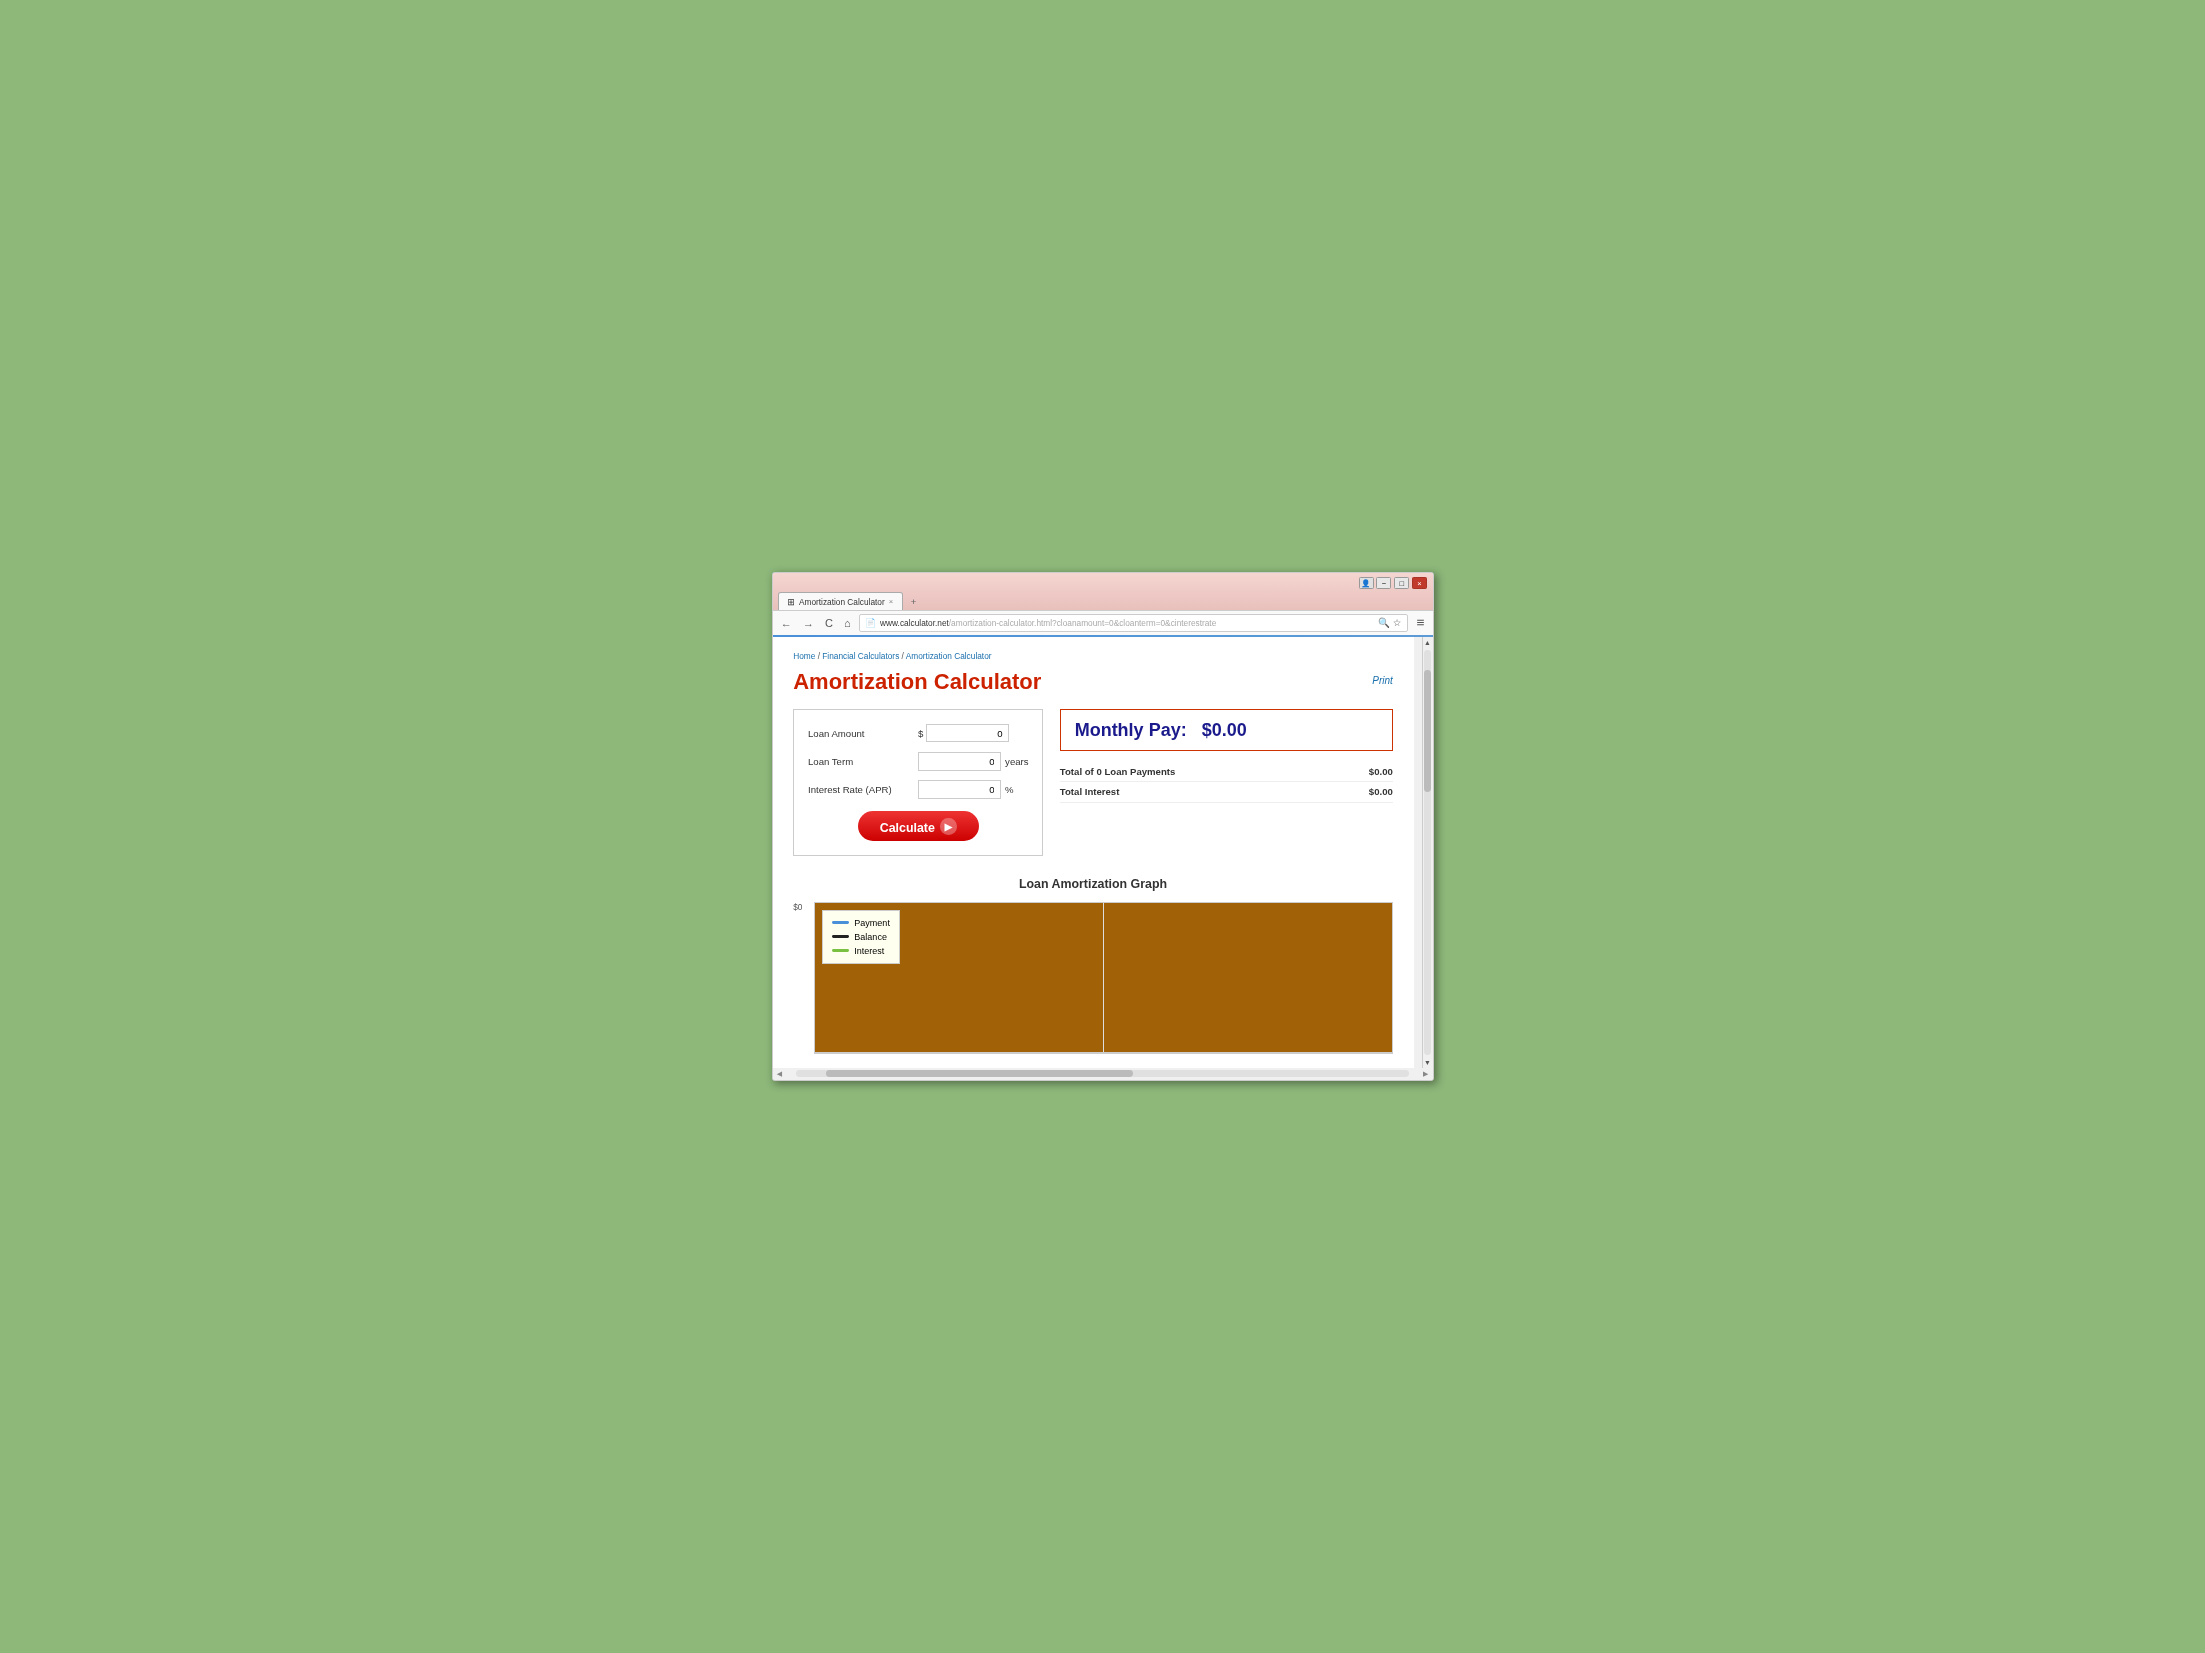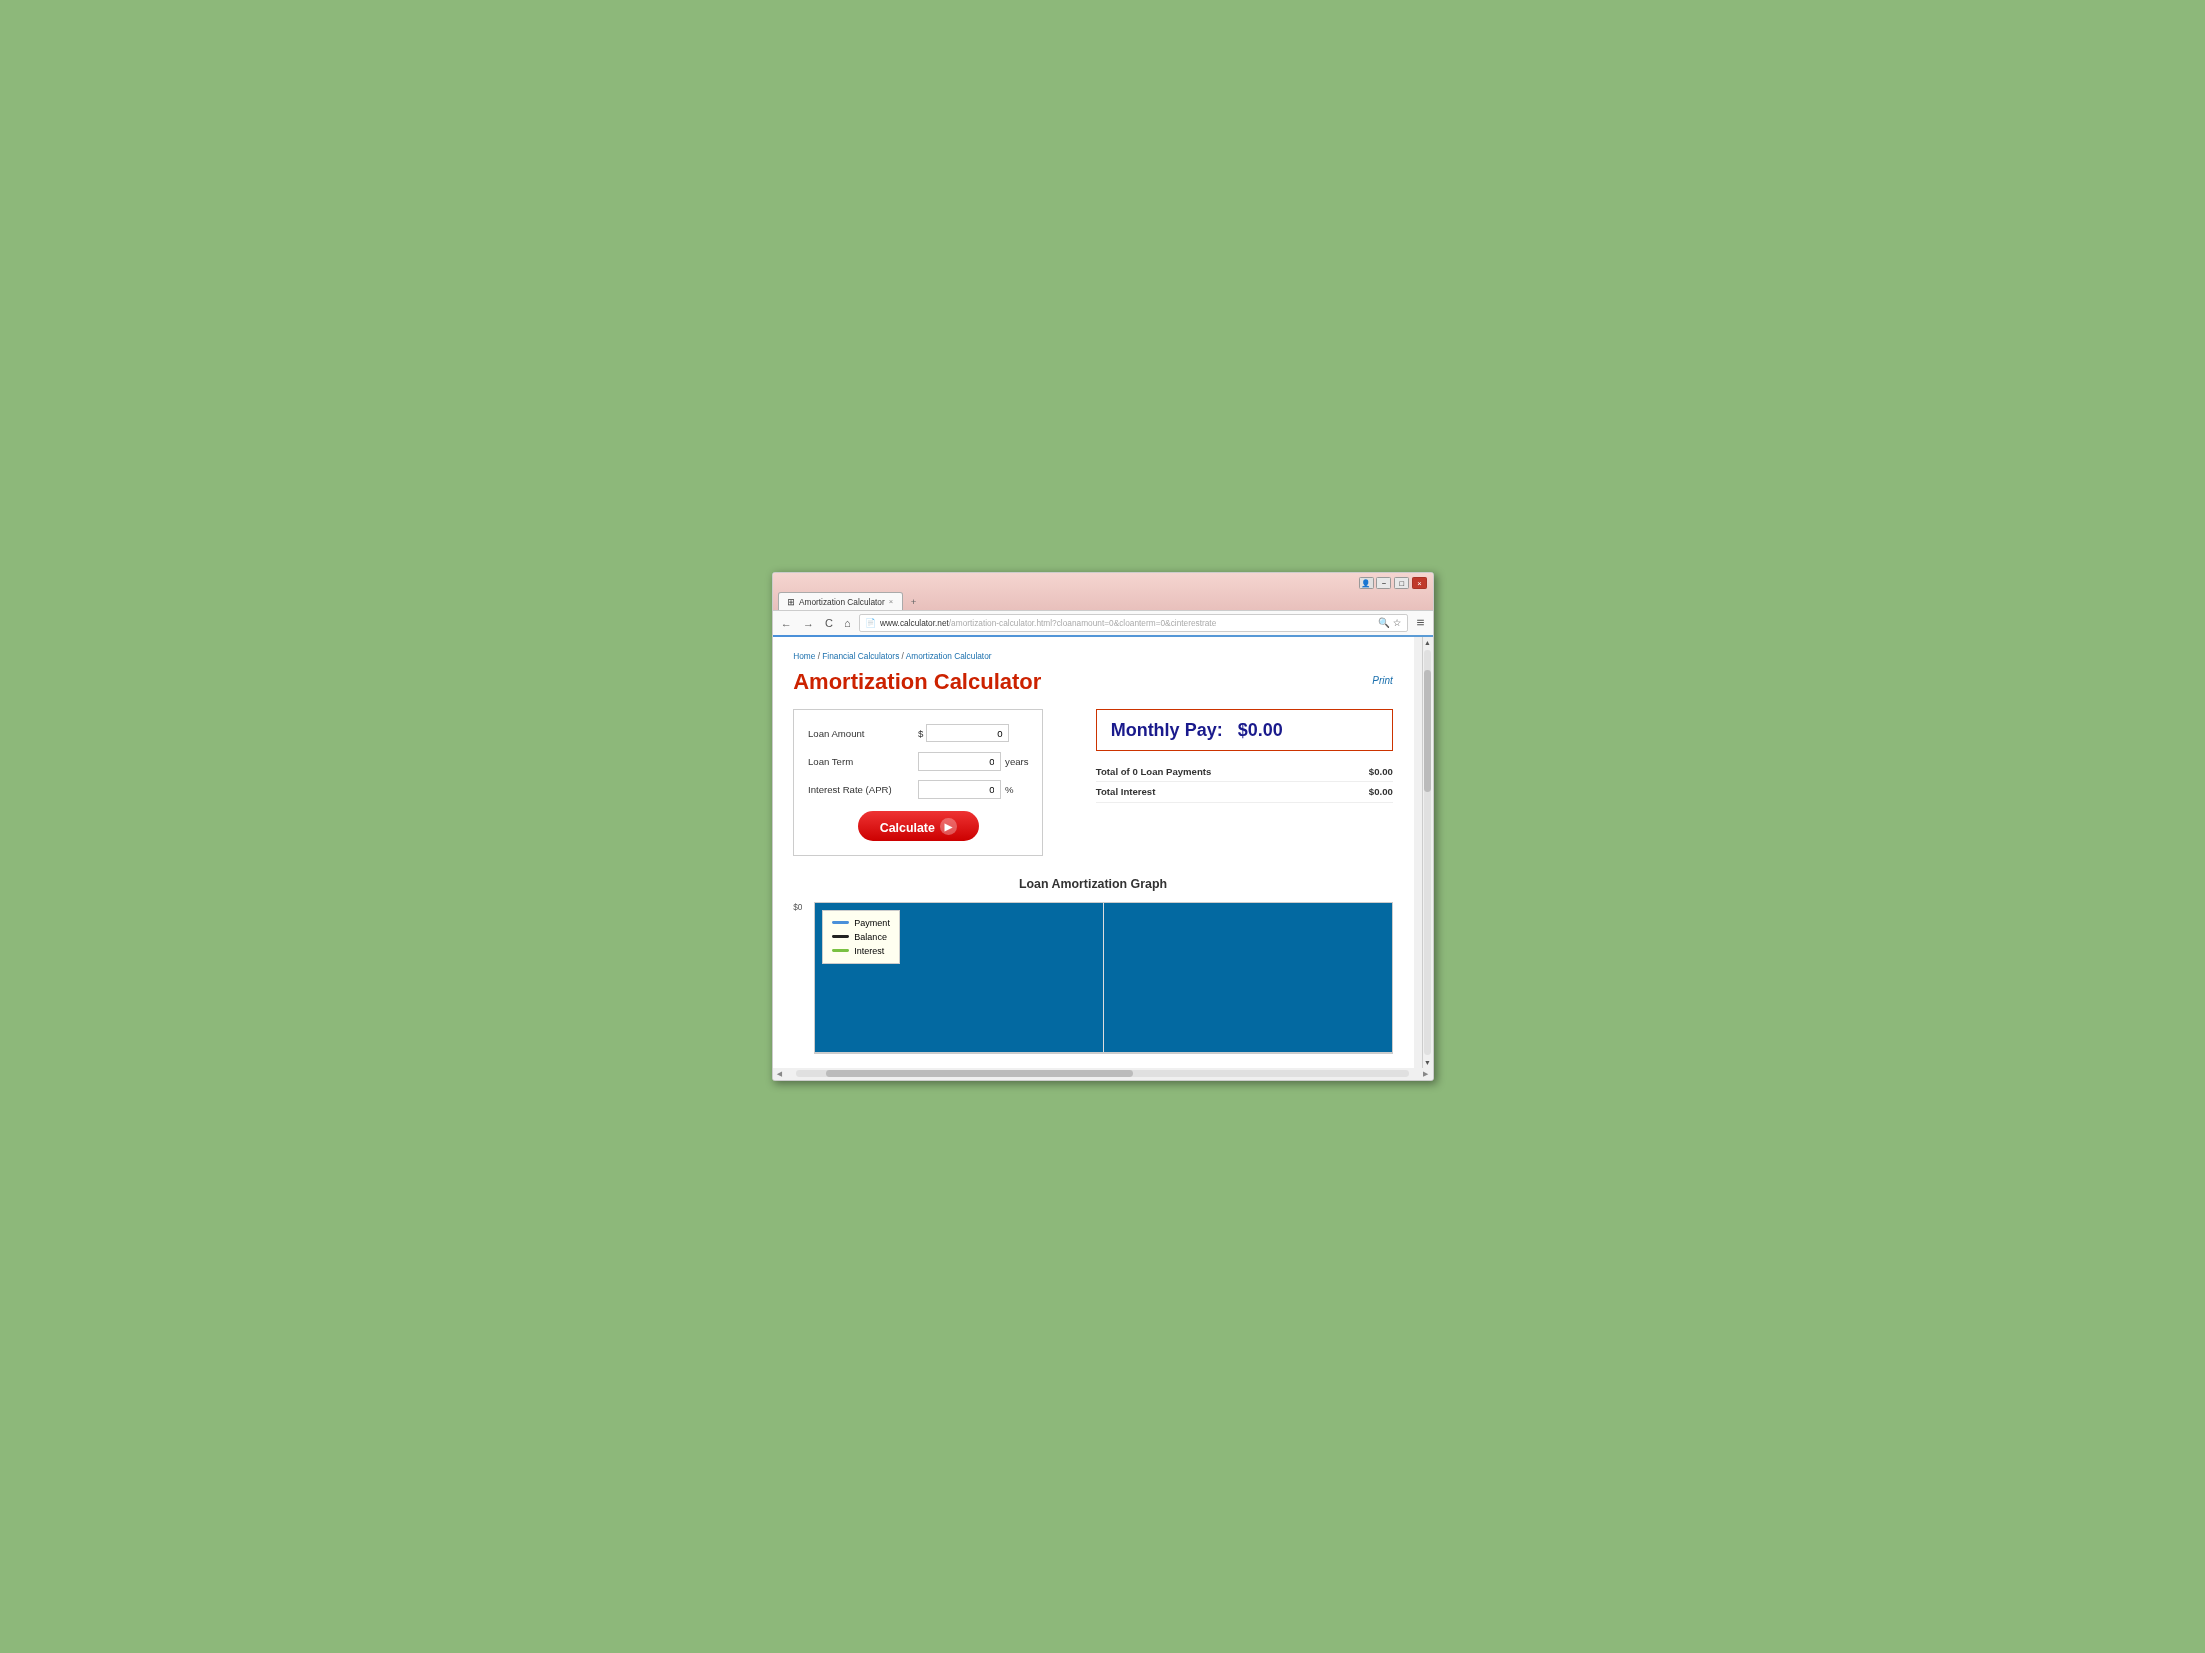--- a/index.html
+++ b/index.html
@@ -277,21 +277,20 @@
       height: 16.5px;
       display: flex;
       align-items: center;
       justify-content: center;
       font-size: 9.6px;
     }
 
     
     .results-section {
       flex: 1;
-      margin-left: 36px;
     }
 
     .monthly-pay-box {
       border: 1.4px solid #cc3300;
       padding: 9.6px 13.8px;
       margin-bottom: 11px;
     }
 
     .monthly-pay-title {
       font-size: 18px;
@@ -347,21 +346,21 @@
     .y-label {
       font-size: 8.3px;
       color: #555;
     }
 
     .chart-container {
       flex: 1;
       border: 0.7px solid #ccc;
       position: relative;
       height: 152px;
-      background: #0369a1;
+      background: #a16207;
     }
 
     .legend-box {
       position: absolute;
       top: 6.9px;
       left: 6.9px;
       background: #fffff0;
       border: 0.7px solid #ccc;
       padding: 6.9px 9.6px;
       font-size: 9px;

